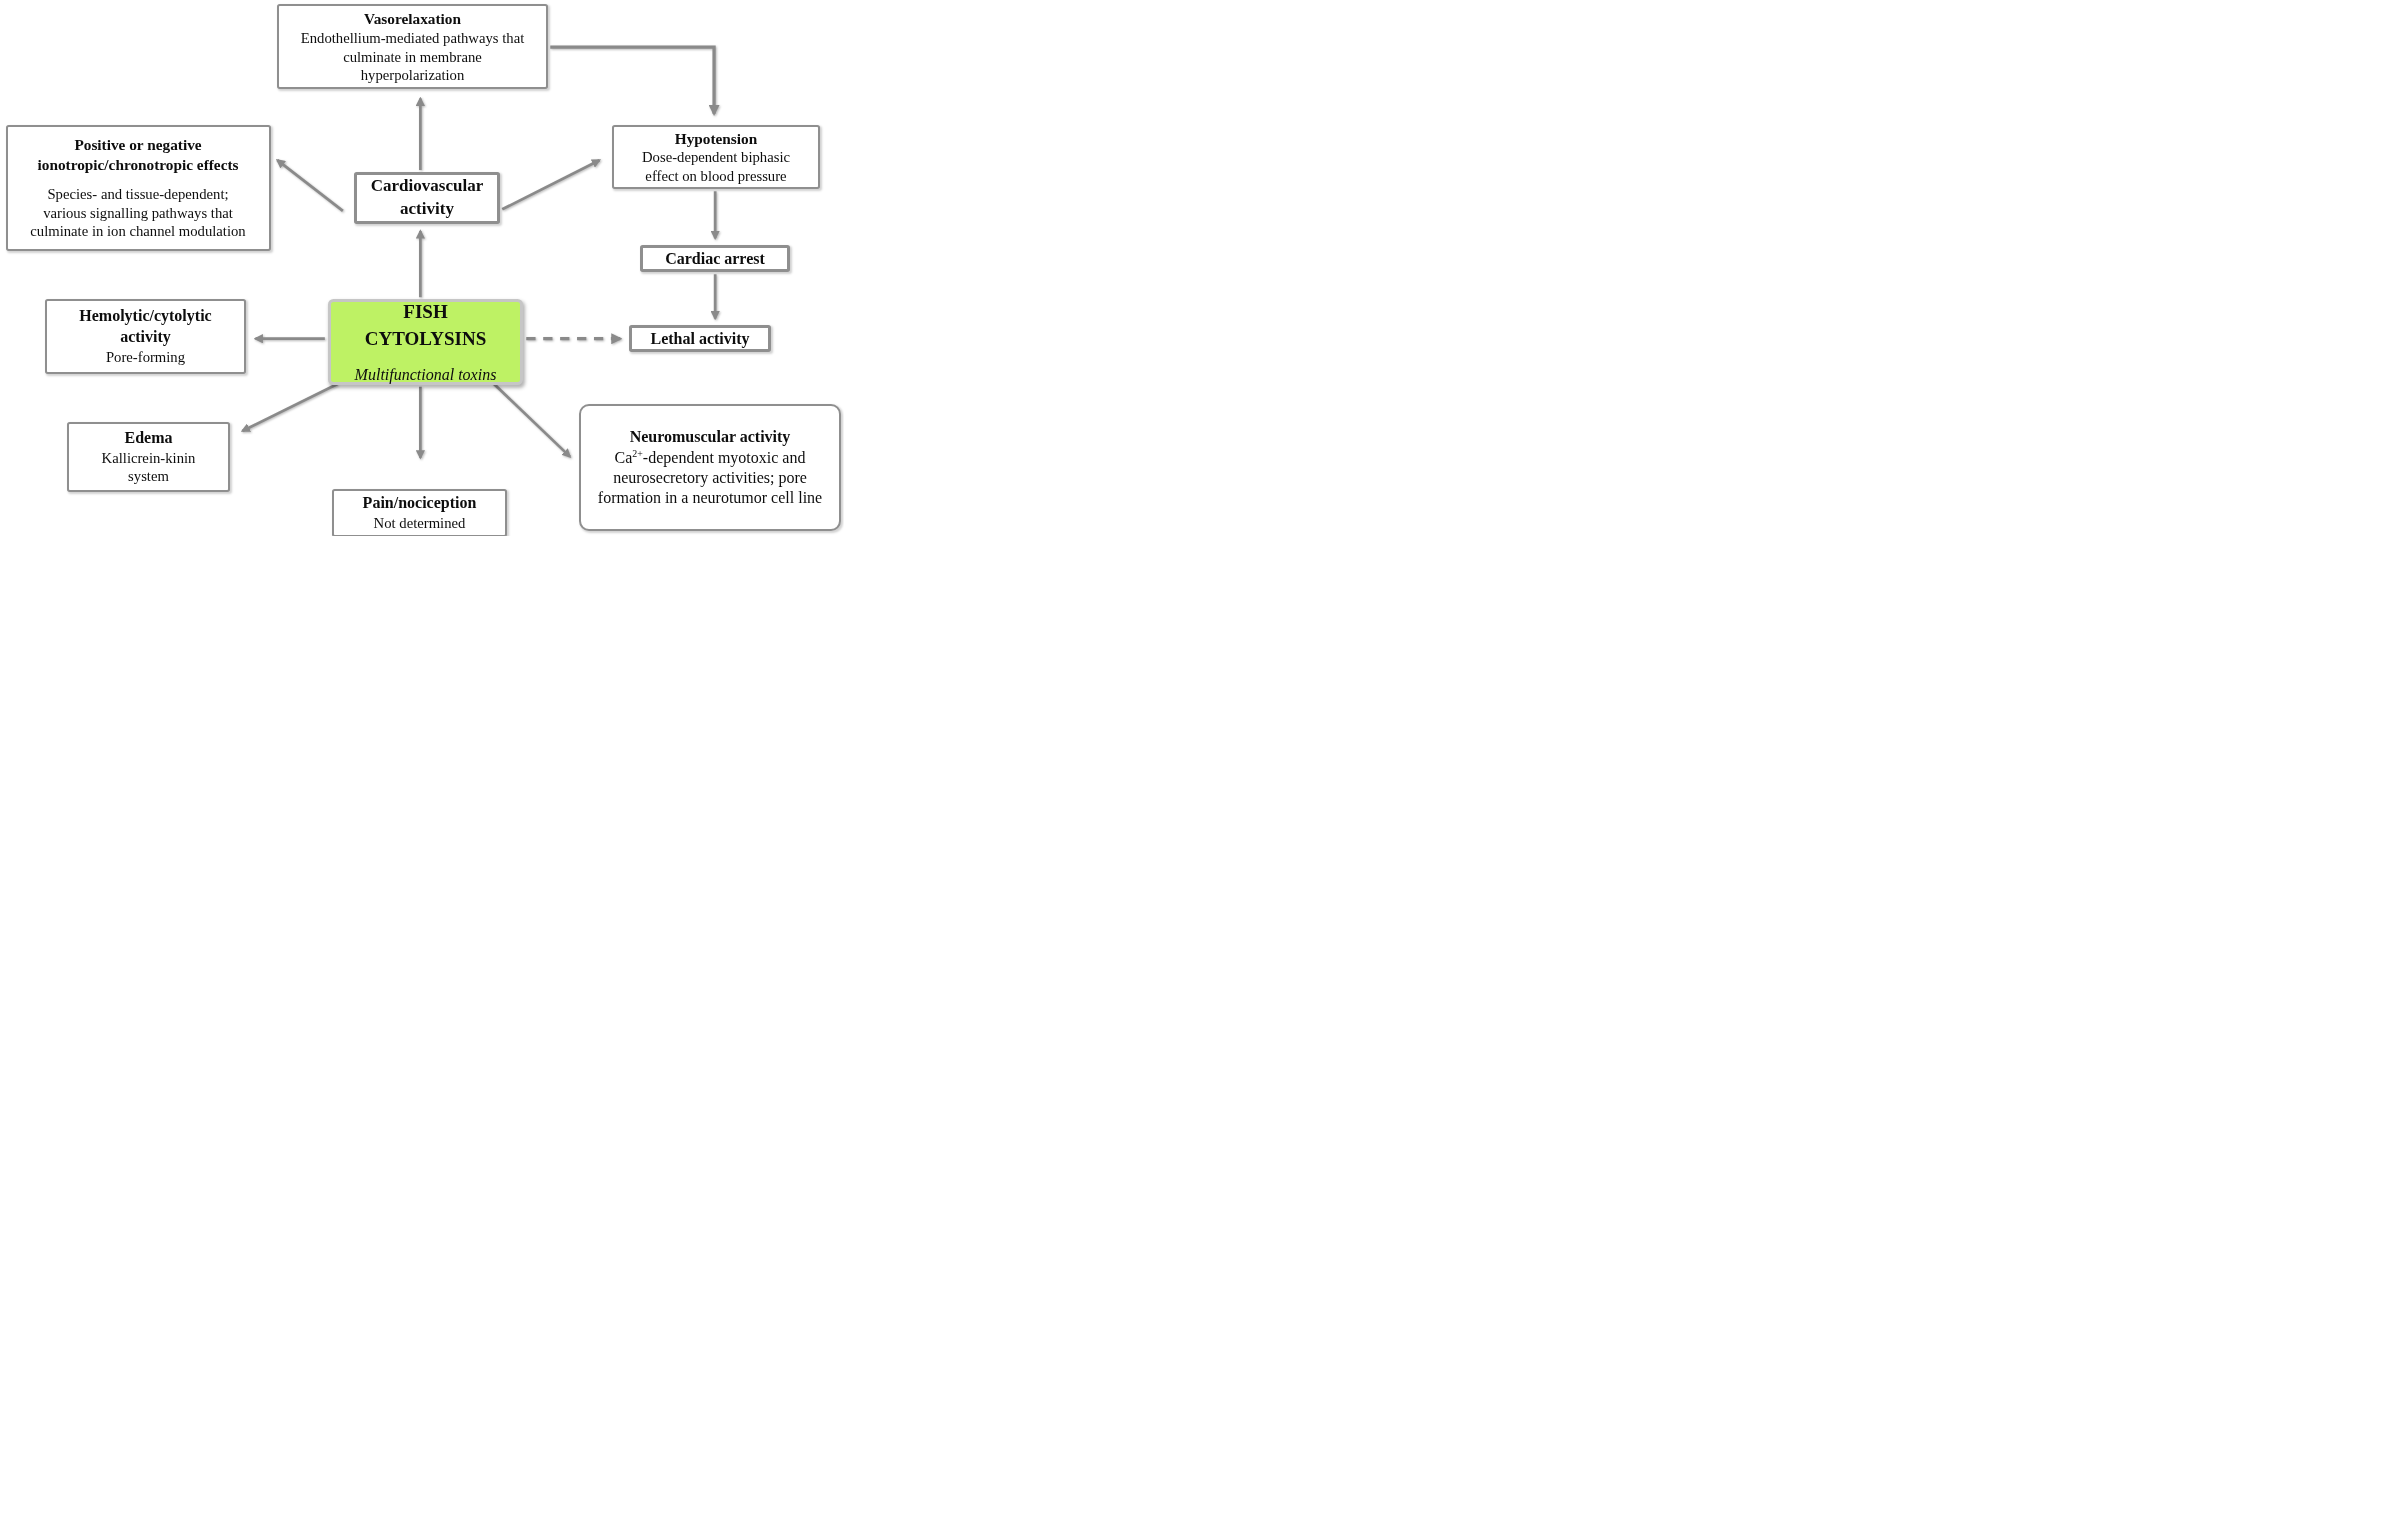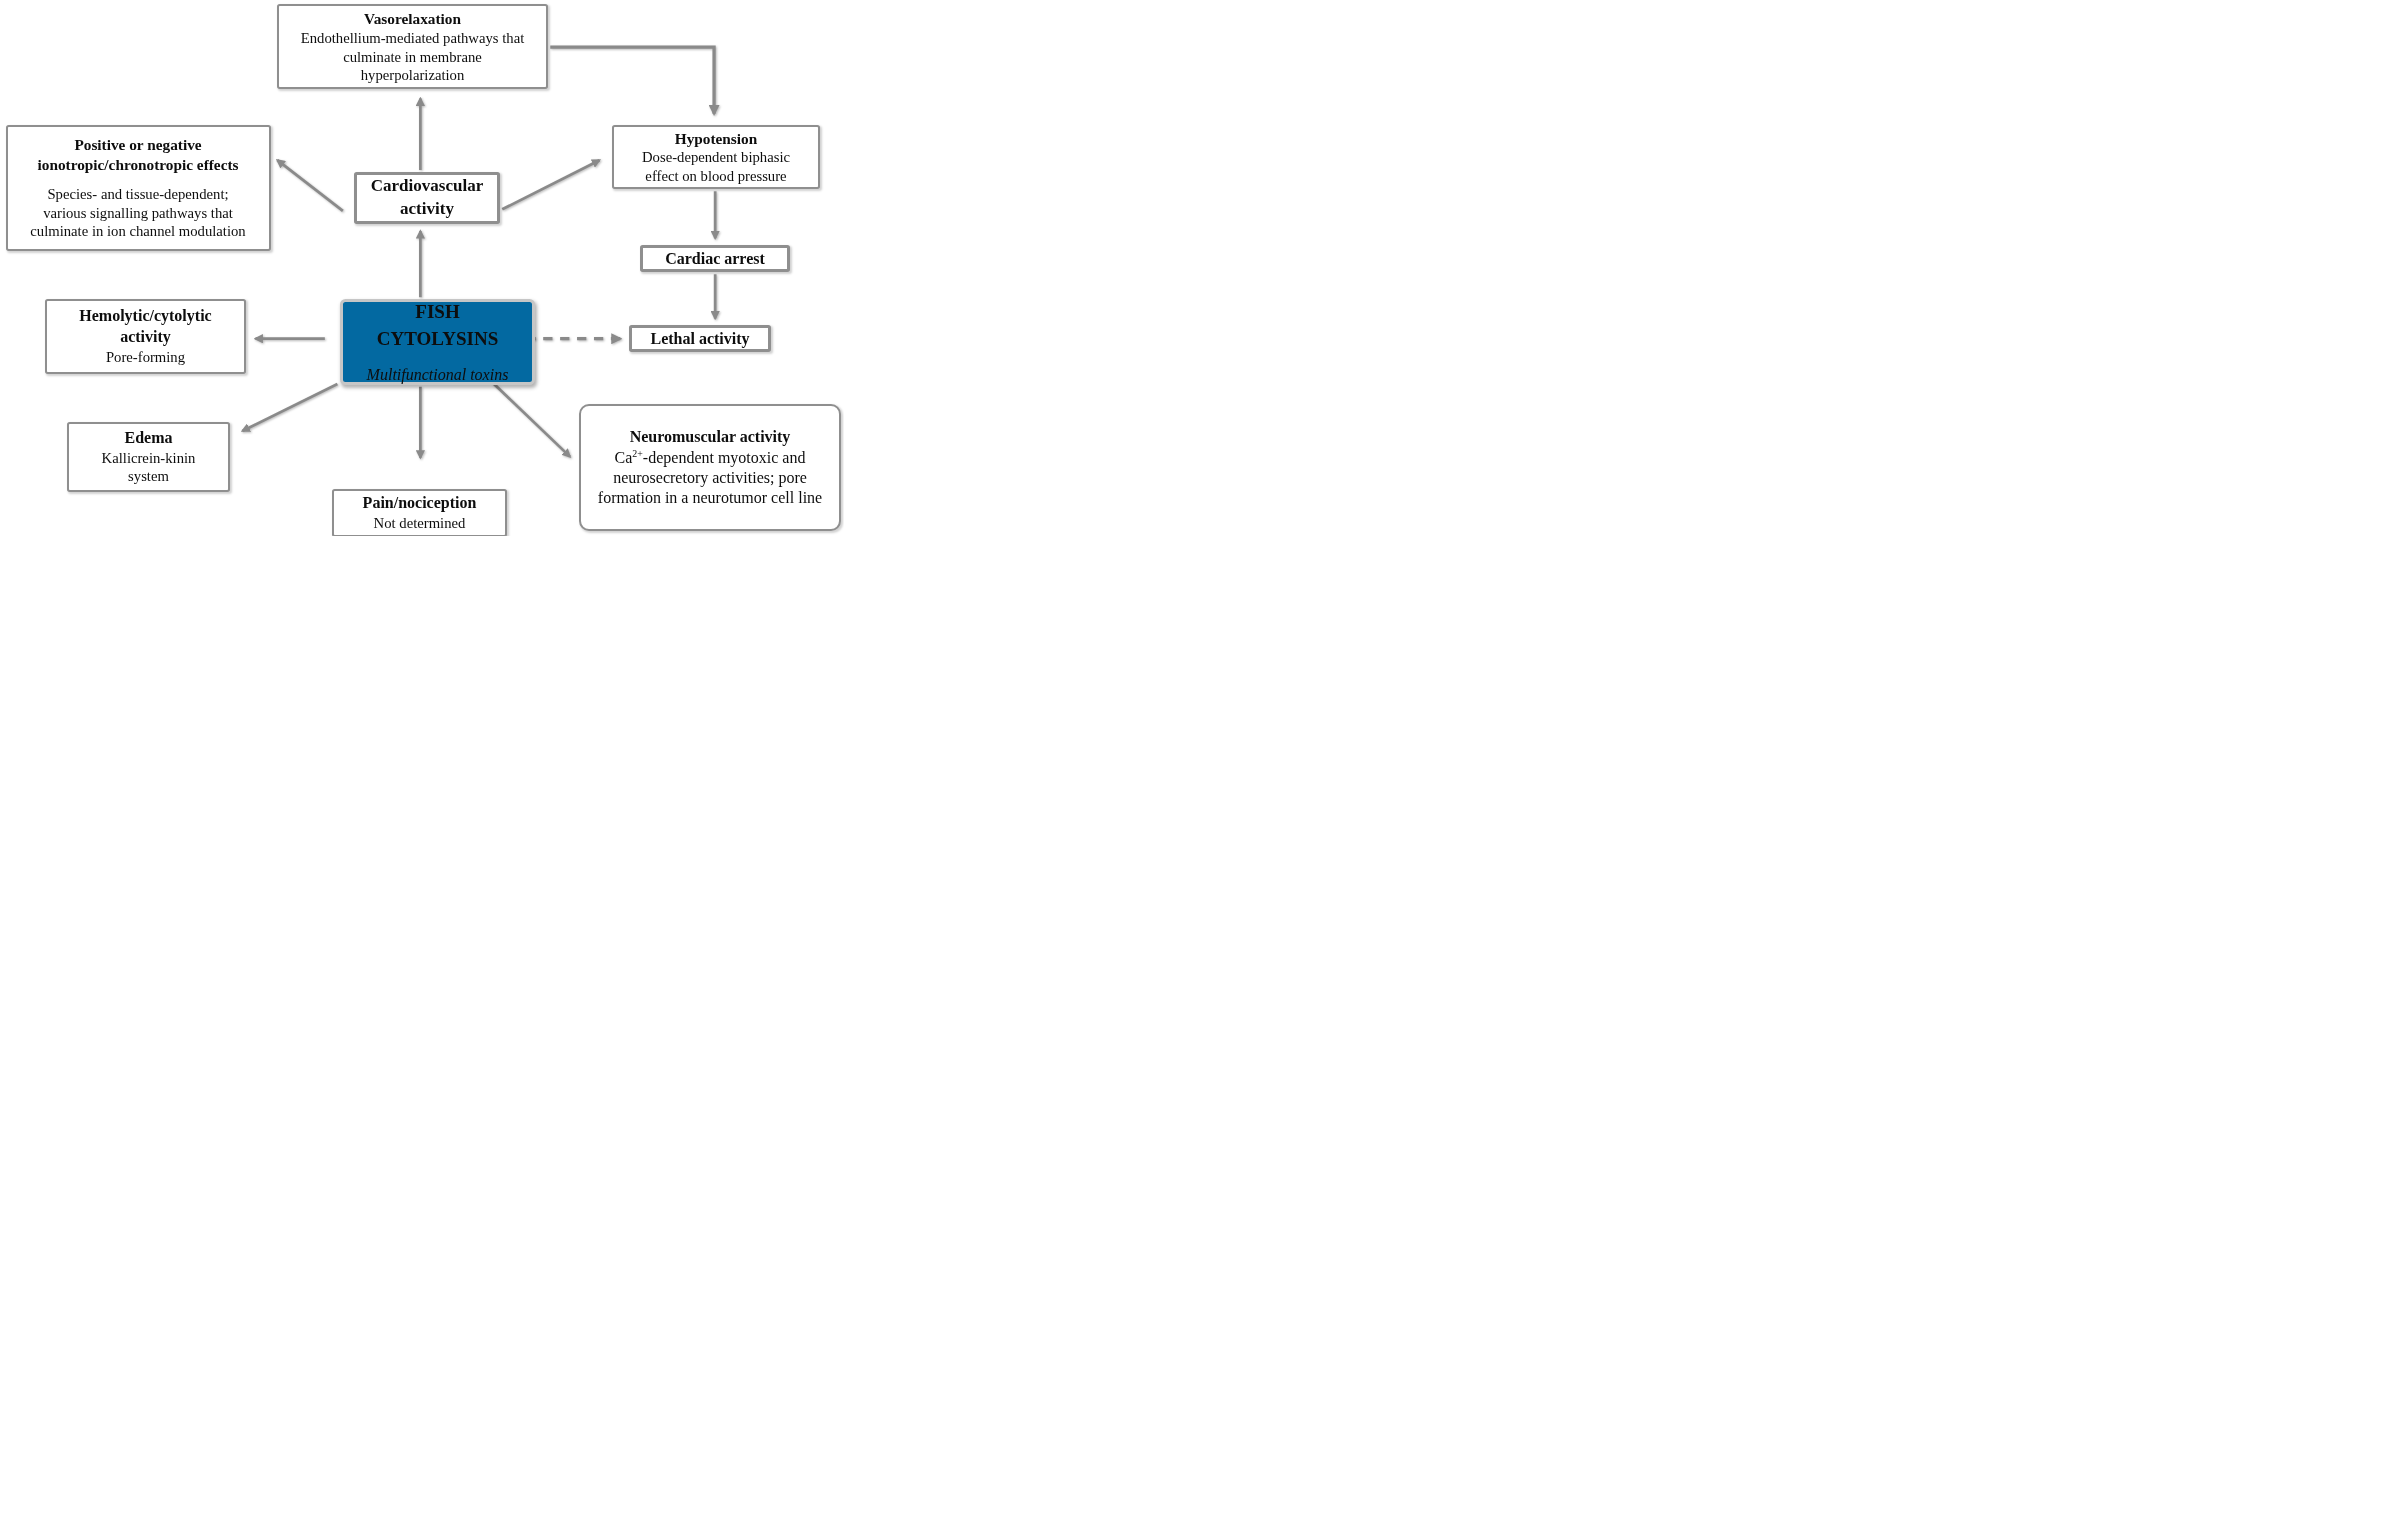--- a/index.html
+++ b/index.html
@@ -66,24 +66,24 @@
   .n-edema .body { width: 120px; }
   .n-pain     { left: 332px;  top: 465px; width: 175px; height: 48px; margin-top: 24px; }
   .n-pain .title { font-size: 16px; }
   .n-neuro    { left: 579px; top: 404px; width: 262px; height: 127px; border-radius: 10px; }
   .n-neuro .title { font-size: 16px; width: 164px; }
   .n-neuro .body { font-size: 16px; width: 248px; }
   .n-neuro sup { font-size: 0.62em; line-height: 0; }
 
   
   .n-fish {
-    left: 340px; top: 299px; width: 195px; height: 86px;
+    left: 328px; top: 299px; width: 195px; height: 86px;
     border: 3.3px solid #c6c6c6;
     border-radius: 5.5px;
-    background: #0369a1;
+    background: #bef264;
     box-shadow: 1.6px 2.2px 3.8px rgba(0,0,0,0.3);
   }
   .n-fish .title-line {
     display: block;
     font-weight: bold;
     font-size: 19px;
     line-height: 1.42;
   }
   .n-fish .subtitle {
     display: block;

